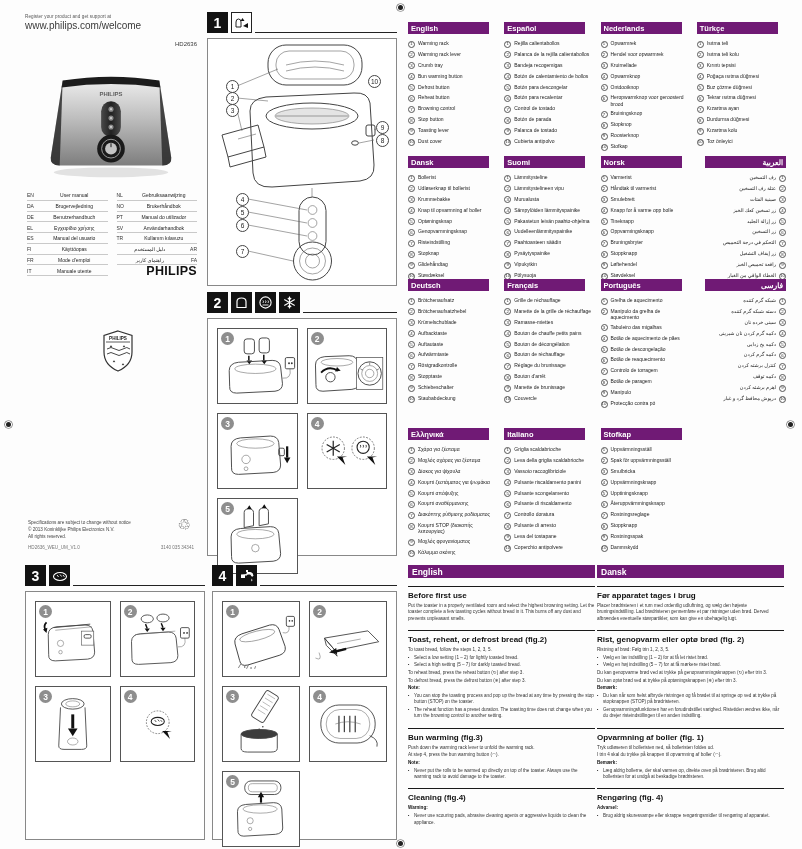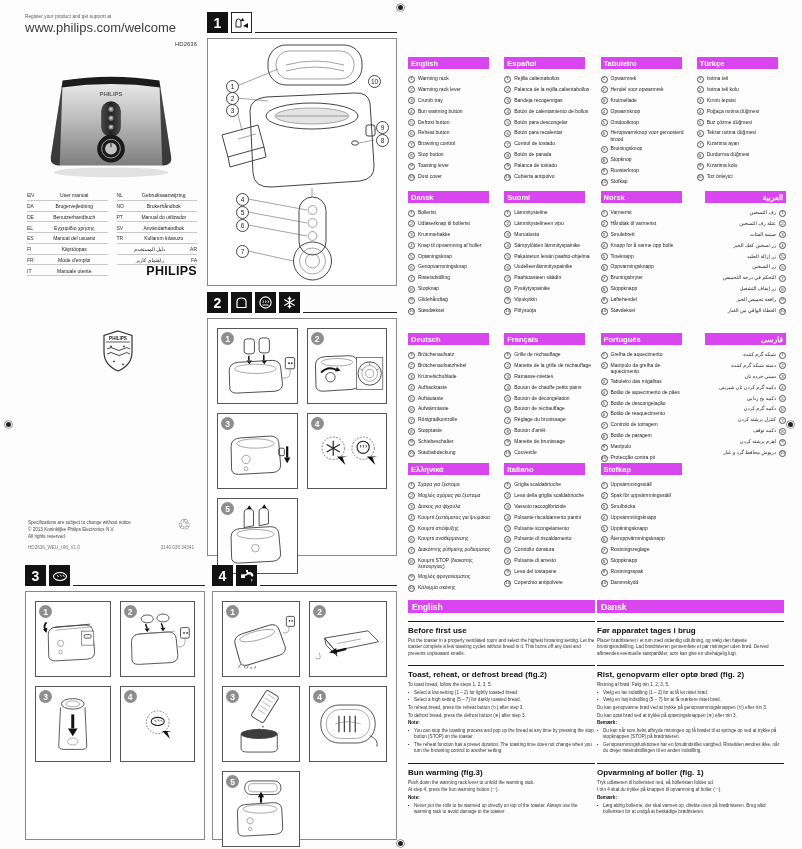--- a/index.html
+++ b/index.html
@@ -1,22 +1,22 @@
 <!DOCTYPE html>
 <html><head>
 <meta charset="utf-8">
 <style>
   html,body{margin:0;padding:0;}
   body{width:802px;height:849px;background:#fdfdfd;font-family:"Liberation Sans",sans-serif;color:#1a1a1a;position:relative;overflow:hidden;}
   .panel{position:absolute;}
-  .hbar{background:#d946ef;color:#fff;font-weight:bold;margin-top:35px;}
+  .hbar{background:#701a75;color:#fff;font-weight:bold;}
 
   
   .cover-register{font-size:4.6px;color:#555;letter-spacing:.1px;}
-  .cover-url{font-size:13px;color:#3a3a3a;margin-top:1px;}
+  .cover-url{font-size:10px;color:#3a3a3a;margin-top:1px;}
   .cover-model{position:absolute;right:0;top:27px;font-size:6px;color:#3a3a3a;}
   .cover-photo{position:absolute;left:12px;top:46px;}
   .lang-table{position:absolute;left:2px;top:176px;width:170px;display:grid;grid-template-columns:1fr 1fr;column-gap:9px;}
   .lang-row{display:flex;gap:4px;font-size:5px;border-bottom:1px solid #c9c9c9;padding:2.2px 0 1.6px;align-items:baseline;}
   .lang-code{flex:none;width:10px;color:#333;}
   .lang-label{flex:1;text-align:center;color:#222;}
   .philips-word{position:absolute;right:0;top:250px;font-size:12.5px;font-weight:bold;letter-spacing:.3px;color:#111;}
 
   
   .fig-head{display:flex;gap:3px;align-items:flex-end;}
@@ -660,21 +660,21 @@
           </div>
 
           <div class="pitem">
             <span class="pnum">10</span>
             <span class="ptext">Cubierta antipolvo</span>
           </div>
         </div>
     </div>
 
     <div class="lang-col">
-      <div class="hbar col-hbar">Tabuleiro</div>
+      <div class="hbar col-hbar">Nederlands</div>
       <div class="pitems">
 
           <div class="pitem">
             <span class="pnum">1</span>
             <span class="ptext">Opwarmrek</span>
           </div>
 
           <div class="pitem">
             <span class="pnum">2</span>
             <span class="ptext">Hendel voor opwarmrek</span>
@@ -997,21 +997,21 @@
             <span class="ptext">رافعة تحميص الخبز</span>
           </div>
 
           <div class="pitem">
             <span class="pnum">10</span>
             <span class="ptext">الغطاء الواقي من الغبار</span>
           </div>
         </div>
     </div>
   </div>
-<div class="parts-row" style="top:298px;">
+<div class="parts-row" style="top:279px;">
 
     <div class="lang-col">
       <div class="hbar col-hbar">Deutsch</div>
       <div class="pitems">
 
           <div class="pitem">
             <span class="pnum">1</span>
             <span class="ptext">Brötchenaufsatz</span>
           </div>
 
@@ -1442,20 +1442,29 @@
             <p class="iline" data-style="plain"><span>Push down the warming rack lever to unfold the warming rack.</span></p>
 
             <p class="iline" data-style="plain"><span>At step 4, press the bun warming button (◠).</span></p>
 
             <p class="iline" data-style="bold"><span>Note:</span></p>
 
             <p class="iline" data-style="bullet"><span>Never put the rolls to be warmed up directly on top of the toaster. Always use the warming rack to avoid damage to the toaster.</span></p>
           </div>
       </div>
 
+      <div class="isec">
+        <h3>Cleaning (fig.4)</h3>
+        <div>
+
+            <p class="iline" data-style="bold"><span>Warning:</span></p>
+
+            <p class="iline" data-style="bullet"><span>Never use scouring pads, abrasive cleaning agents or aggressive liquids to clean the appliance.</span></p>
+          </div>
+      </div>
     </div>
 </div>
 
 <div class="instr" style="left:597px;">
   <div class="hbar instr-hbar">Dansk</div>
   <div>
 
       <div class="isec">
         <h3>Før apparatet tages i brug</h3>
         <div>
@@ -1493,14 +1502,23 @@
             <p class="iline" data-style="plain"><span>Tryk udløseren til bolleristen ned, så bolleristen foldes ud.</span></p>
 
             <p class="iline" data-style="plain"><span>I trin 4 skal du trykke på knappen til opvarmning af boller (◠).</span></p>
 
             <p class="iline" data-style="bold"><span>Bemærk:</span></p>
 
             <p class="iline" data-style="bullet"><span>Læg aldrig bollerne, der skal varmes op, direkte oven på brødristeren. Brug altid bolleristen for at undgå at beskadige brødristeren.</span></p>
           </div>
       </div>
 
+      <div class="isec">
+        <h3>Rengøring (fig. 4)</h3>
+        <div>
+
+            <p class="iline" data-style="bold"><span>Advarsel:</span></p>
+
+            <p class="iline" data-style="bullet"><span>Brug aldrig skuresvampe eller skrappe rengøringsmidler til rengøring af apparatet.</span></p>
+          </div>
+      </div>
     </div>
 </div>
 
 </body></html>

